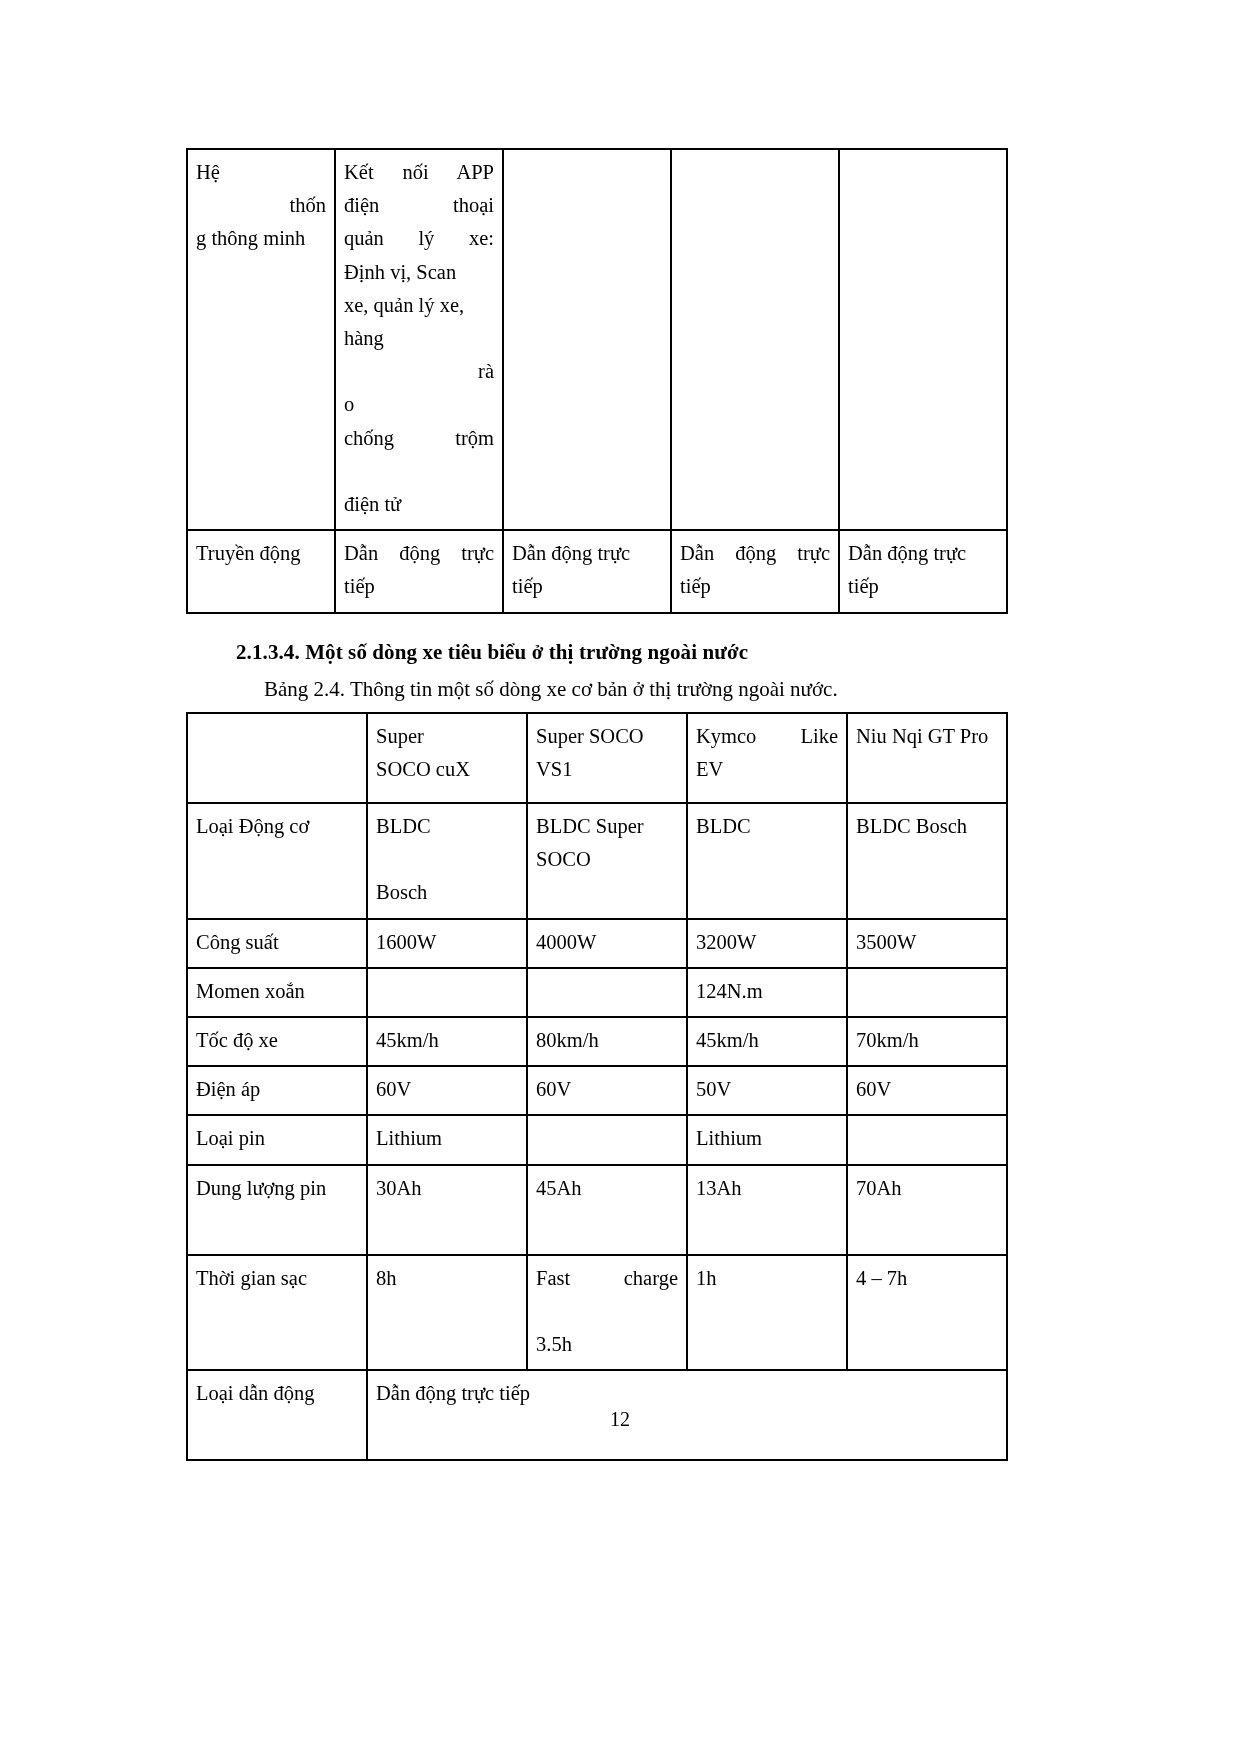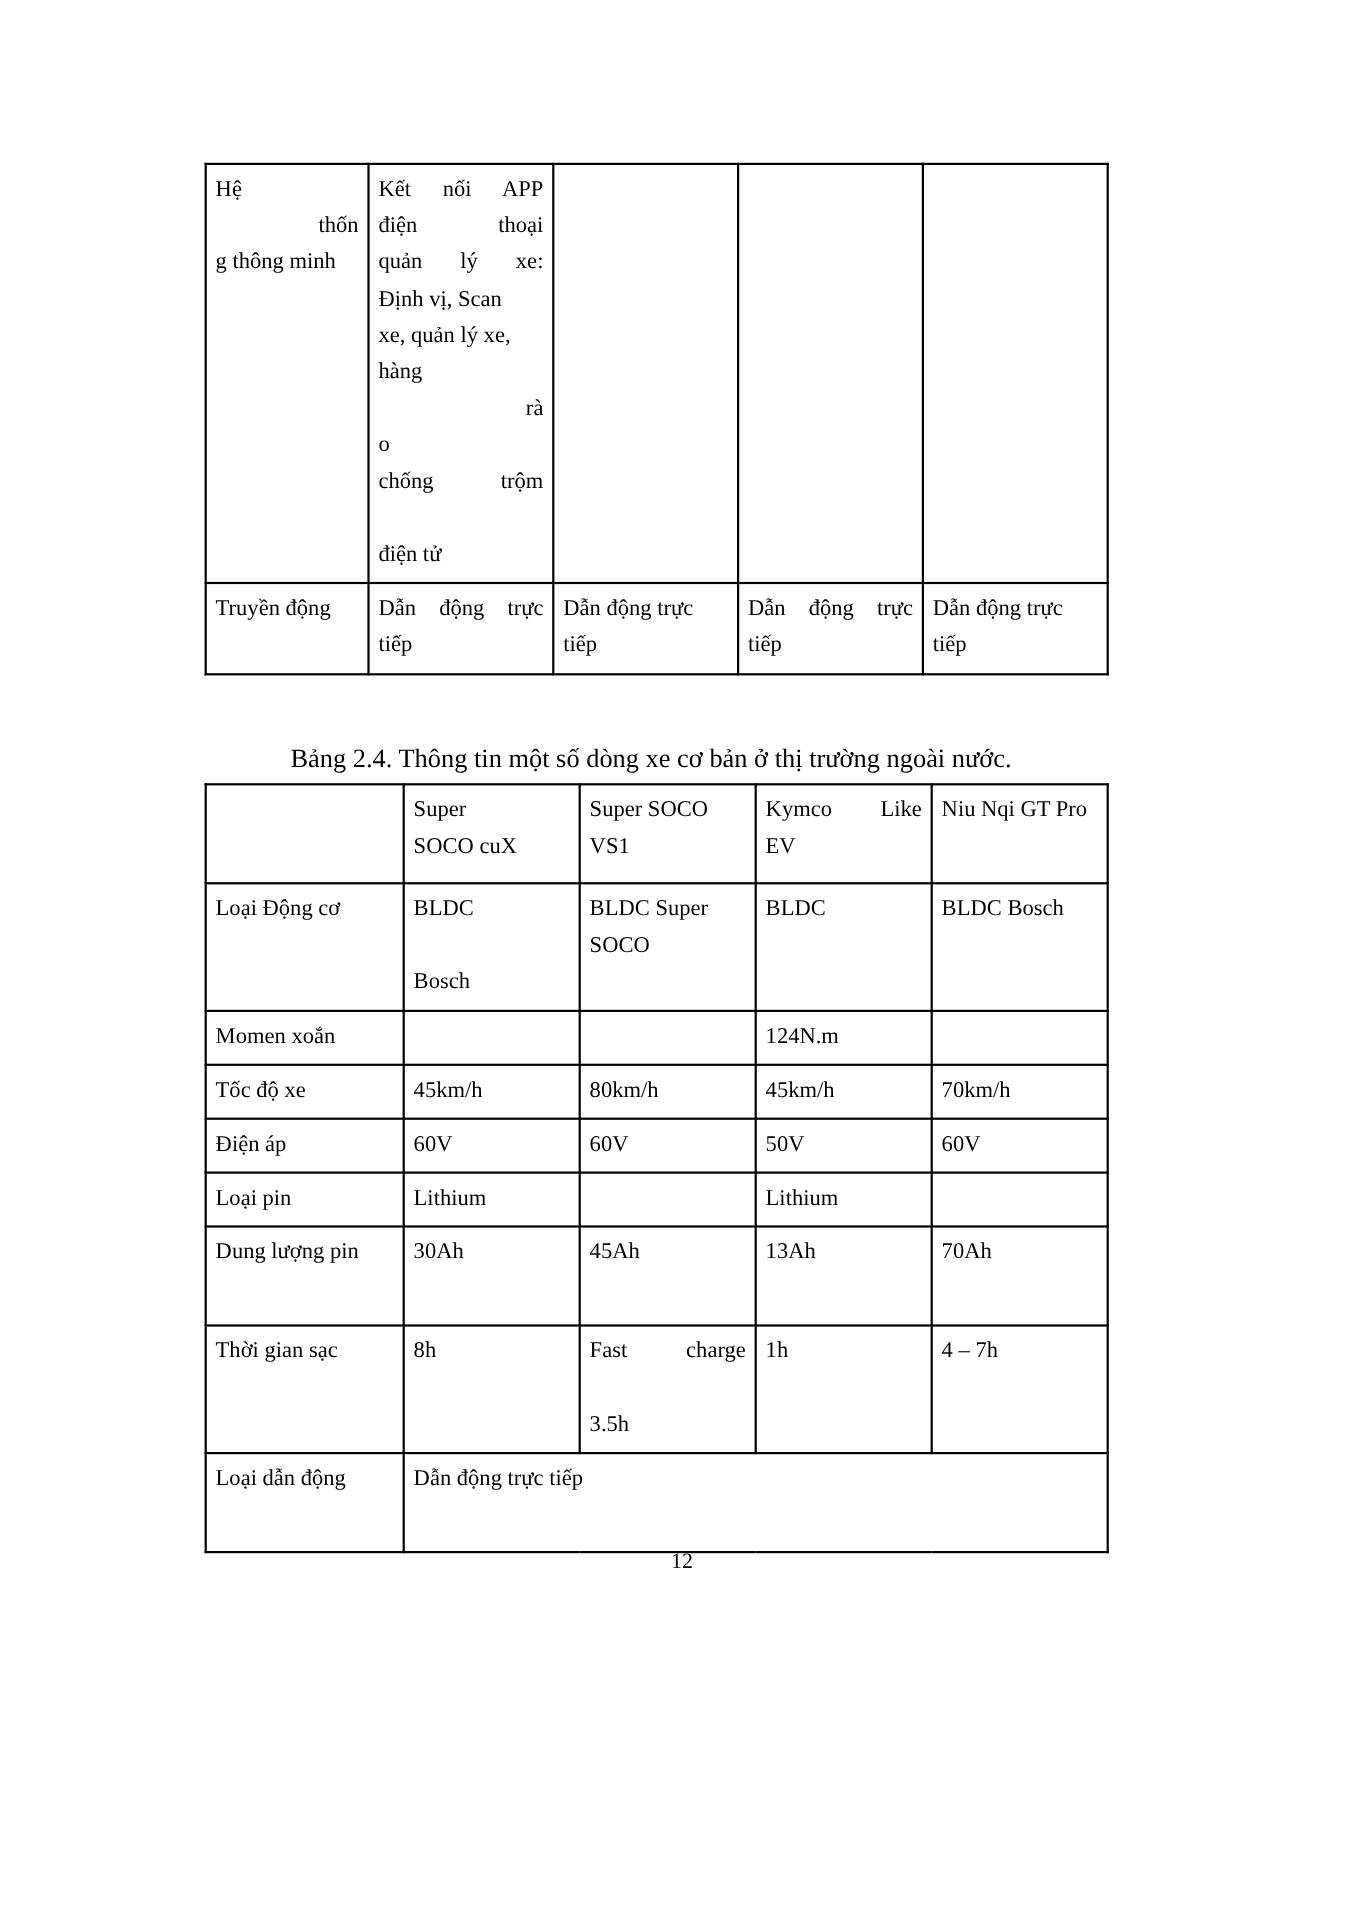--- a/index.html
+++ b/index.html
@@ -57,21 +57,21 @@
     left: 236px;
     top: 640px;
     font-size: 21px;
     font-weight: bold;
     letter-spacing: 0.1px;
   }
   #table-caption {
     position: absolute;
     left: 264px;
     top: 677px;
-    font-size: 24px;
+    font-size: 21px;
   }
 
   
   #table-two-wrap {
     position: absolute;
     left: 186px;
     top: 712px;
   }
   #table-two col.c1 { width: 180px; }
   #table-two col.c2 { width: 160px; }
@@ -147,20 +147,21 @@
           </td>
           <td>
             <span class="plain-line">Dẫn động trực</span>
             <span class="plain-line">tiếp</span>
           </td>
         </tr>
       </tbody>
     </table>
   </div>
 
+  <div id="section-heading">2.1.3.4. Một số dòng xe tiêu biểu ở thị trường ngoài nước</div>
   <div id="table-caption">Bảng 2.4. Thông tin một số dòng xe cơ bản ở thị trường ngoài nước.</div>
 
   <div id="table-two-wrap">
     <table class="doc-table" id="table-two">
       <colgroup>
         <col class="c1">
           <col class="c2">
           <col class="c3">
           <col class="c4">
           <col class="c5">
@@ -200,20 +201,37 @@
             <span class="plain-line">SOCO</span>
           </td>
           <td>
             <span class="plain-line">BLDC</span>
           </td>
           <td>
             <span class="plain-line">BLDC Bosch</span>
           </td>
         </tr>
 
+        <tr>
+          <td>
+            <span class="plain-line">Công suất</span>
+          </td>
+          <td>
+              <span class="plain-line">1600W</span>
+            </td>
+          <td>
+              <span class="plain-line">4000W</span>
+            </td>
+          <td>
+              <span class="plain-line">3200W</span>
+            </td>
+          <td>
+              <span class="plain-line">3500W</span>
+            </td>
+        </tr>
 
         <tr>
           <td>
             <span class="plain-line">Momen xoắn</span>
           </td>
           <td>
               <span class="plain-line"></span>
             </td>
           <td>
               <span class="plain-line"></span>

